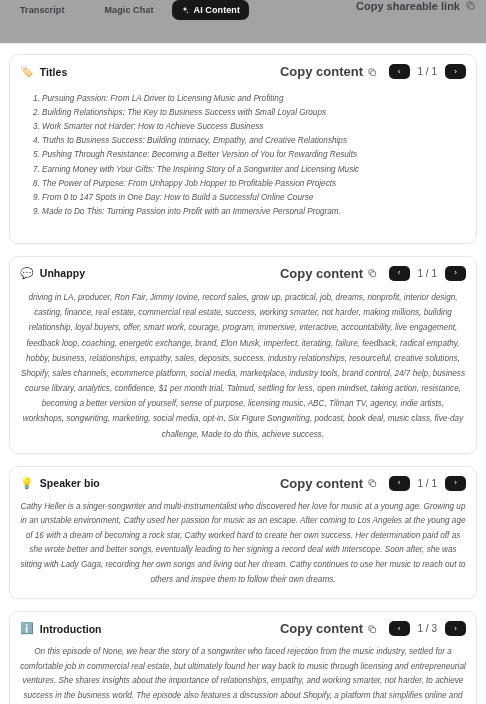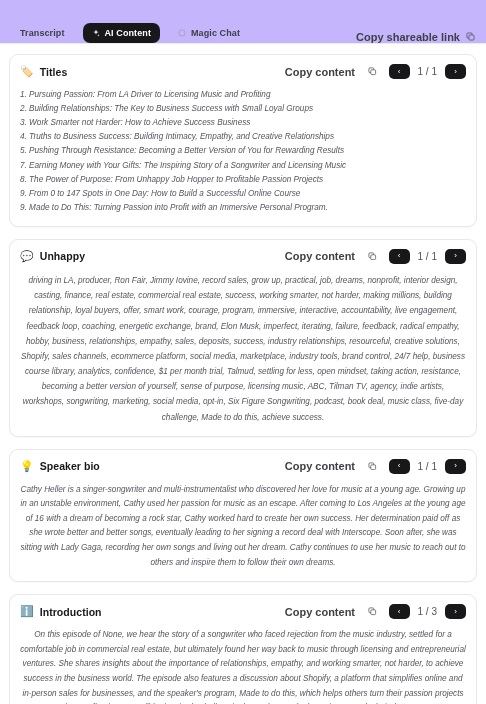--- a/index.html
+++ b/index.html
@@ -13,24 +13,24 @@
     background: #ffffff;
     font-family: "Liberation Sans", sans-serif;
     color: #1a1a1a;
     overflow: hidden;
   }
 
   
   .topbar {
     height: 44px;
     display: flex;
-    align-items: flex-end;
+    align-items: flex-start;
     padding: 0 11px;
     border-bottom: 1px solid #ececec;
-    background: #c4b5fd;
+    background: #a3a3a3;
   }
   .nav-left {
     display: flex;
     align-items: center;
     gap: 9px;
   }
   .nav-item {
     display: flex;
     align-items: center;
     gap: 5px;
@@ -93,22 +93,22 @@
   .sec-emoji { font-size: 11px; line-height: 1; }
   .head-right {
     margin-left: auto;
     display: flex;
     align-items: center;
     gap: 12px;
   }
   .copy-content {
     display: flex;
     align-items: center;
-    gap: 13px;
-    font-size: 11px;
+    gap: 5px;
+    font-size: 13px;
     font-weight: 600;
     color: #3f3f46;
     cursor: pointer;
     white-space: nowrap;
   }
   .pager {
     display: flex;
     align-items: center;
     gap: 0;
   }
@@ -132,21 +132,21 @@
     font-size: 10px;
     color: #52525b;
     padding: 0 8px;
     white-space: nowrap;
     font-weight: 500;
   }
 
   
   .title-list {
     list-style: none;
-    margin: 0;
+    margin: 13px;
     padding: 0;
   }
   .title-list li {
     font-size: 8.2px;
     font-style: italic;
     color: #55555f;
     line-height: 1.72;
     white-space: nowrap;
   }
   .para {
@@ -160,39 +160,39 @@
   .keywords-body { line-height: 1.85; }
 </style>
 </head>
 <body>
 
 <div class="topbar">
   <div class="nav-left">
 
     <div class="nav-item">
       <span>Transcript</span>
+    </div>
+
+    <div class="nav-item">
+      <span class="nav-icon">
+        <svg width="8" height="8" viewBox="0 0 16 16" fill="none" stroke="#a1a1aa" stroke-width="1.6" aria-hidden="true">
+          <circle cx="8" cy="8" r="6.2"></circle>
+        </svg>
+      </span>
+      <span>Magic Chat</span>
     </div>
 
     <div class="nav-item active">
       <span class="nav-icon">
         <svg width="8" height="8" viewBox="0 0 16 16" fill="#ffffff" aria-hidden="true">
           <path d="M8 0.8l1.35 4.0 4.0 1.35-4.0 1.35L8 11.5 6.65 7.5 2.65 6.15l4.0-1.35z"></path>
           <path d="M13 10.2l.62 1.7 1.7.62-1.7.62-.62 1.7-.62-1.7-1.7-.62 1.7-.62z"></path>
         </svg>
       </span>
       <span>AI Content</span>
-    </div>
-
-    <div class="nav-item">
-      <span class="nav-icon">
-        <svg width="8" height="8" viewBox="0 0 16 16" fill="none" stroke="#a1a1aa" stroke-width="1.6" aria-hidden="true">
-          <circle cx="8" cy="8" r="6.2"></circle>
-        </svg>
-      </span>
-      <span>Magic Chat</span>
     </div>
   </div>
 
   <div class="spacer"></div>
 
   <div class="copy-link">
     <span>Copy shareable link</span>
     <span>
       <svg width="9" height="9" viewBox="0 0 16 16" fill="none" stroke="#52525b" stroke-width="1.4" aria-hidden="true">
         <rect x="5.3" y="5.3" width="9" height="9" rx="1.8"></rect>

